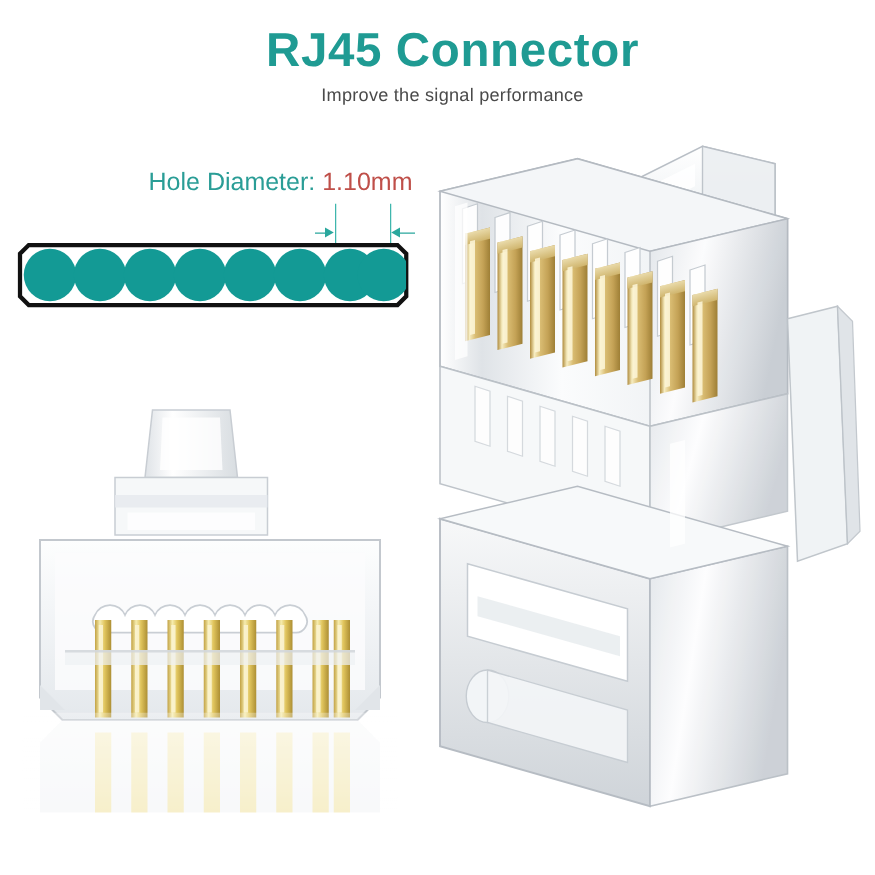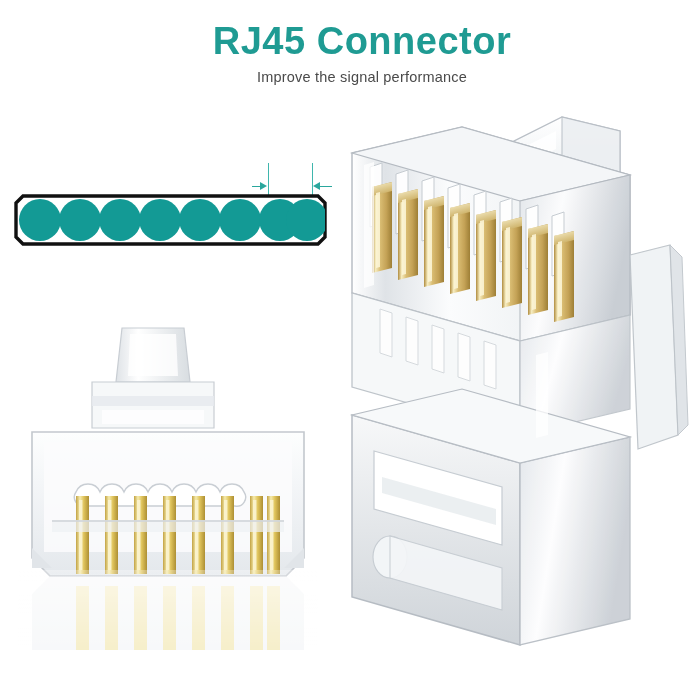--- a/index.html
+++ b/index.html
@@ -56,20 +56,23 @@
 
 <div class="stage">
 
   <div id="header">
     <div id="title" class="nosel">RJ45 Connector</div>
     <div id="subtitle" class="nosel">Improve the signal performance</div>
   </div>
 
   <div id="callout">
 
+    <div id="callout-label" class="nosel">
+      <span>Hole Diameter: </span><span class="dim">1.10mm</span>
+    </div>
 
     <div id="dimblock">
       <div class="ext-line a"></div>
       <div class="ext-line b"></div>
       <div class="arrow-row">
         <div class="arrow-bar l"></div>
         <div class="arrow left-in"></div>
         <div class="arrow right-in"></div>
         <div class="arrow-bar r"></div>
       </div>

